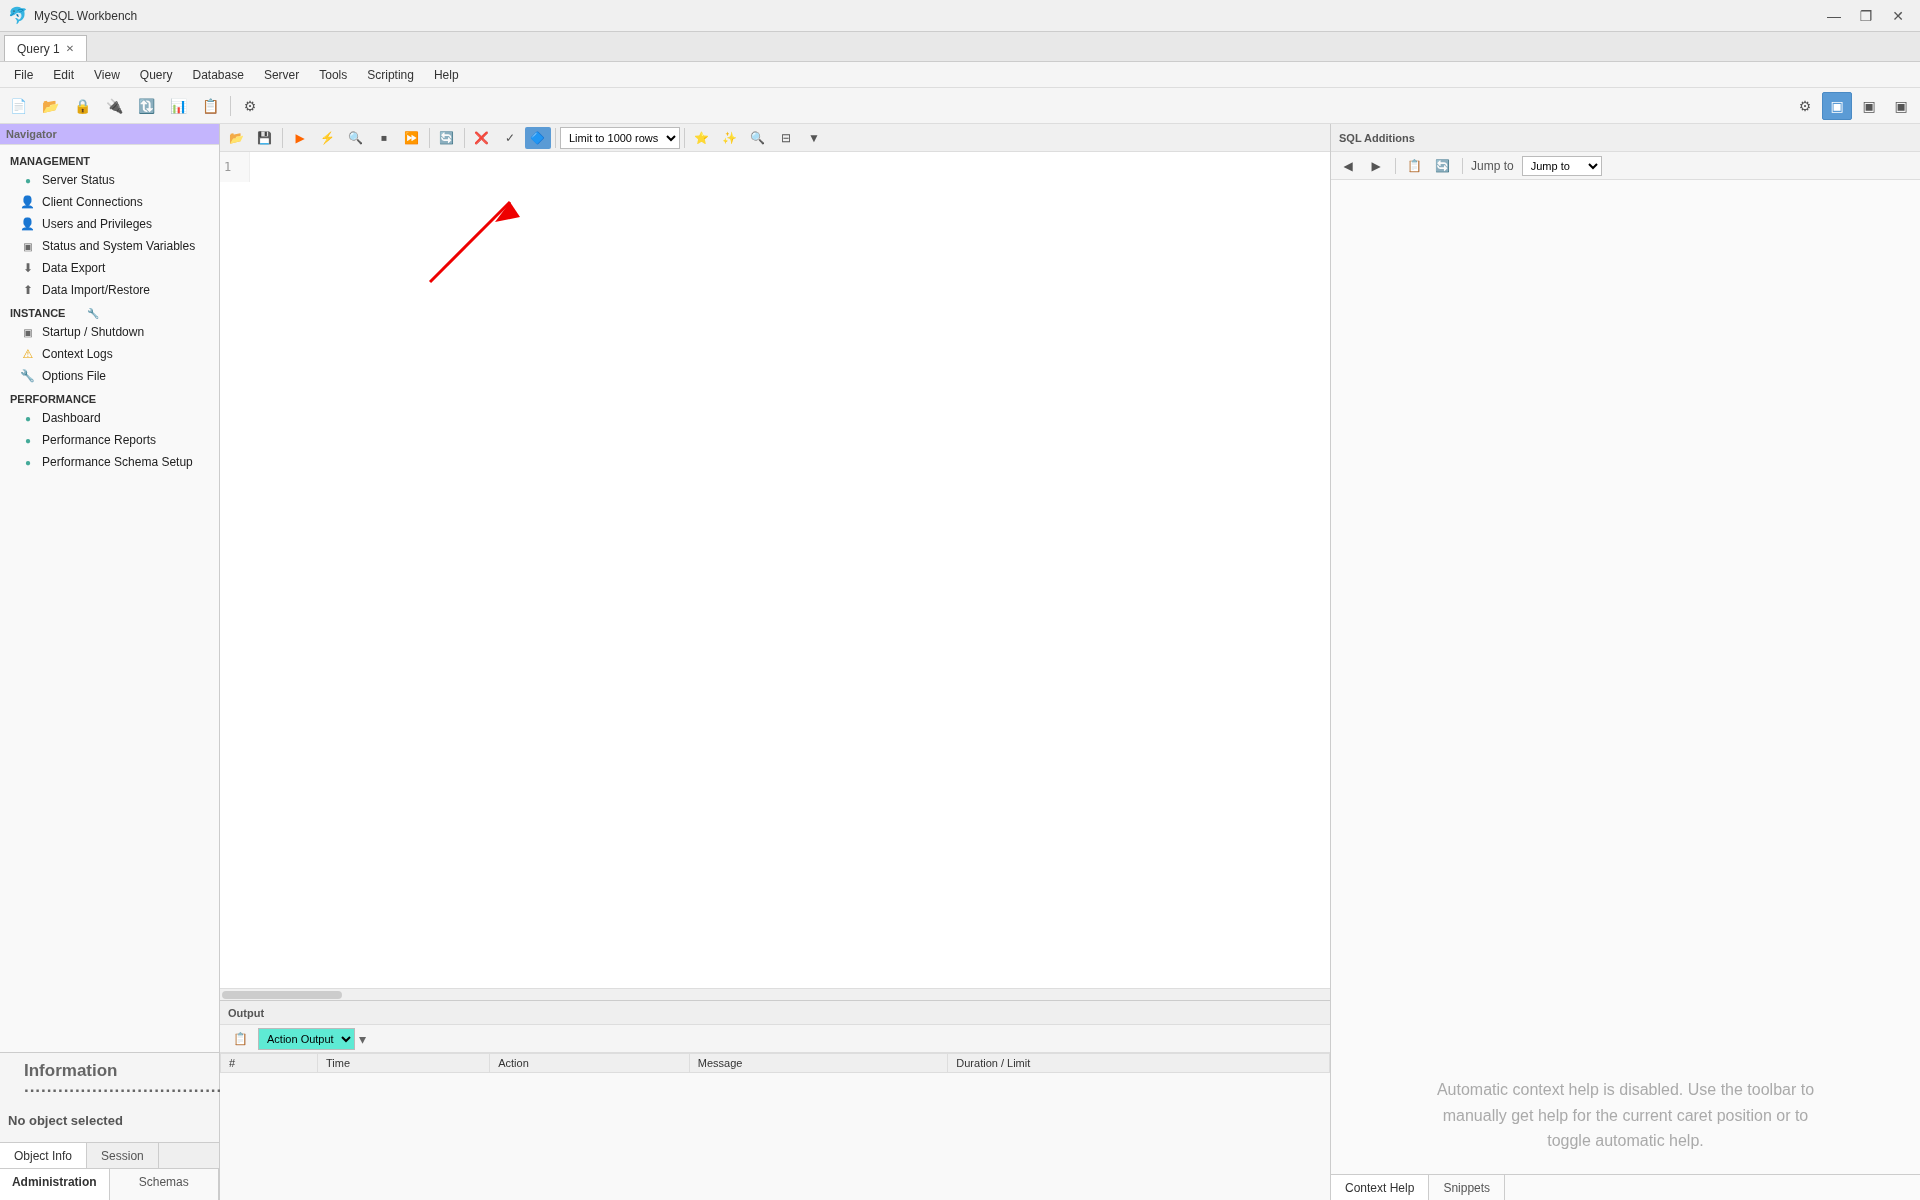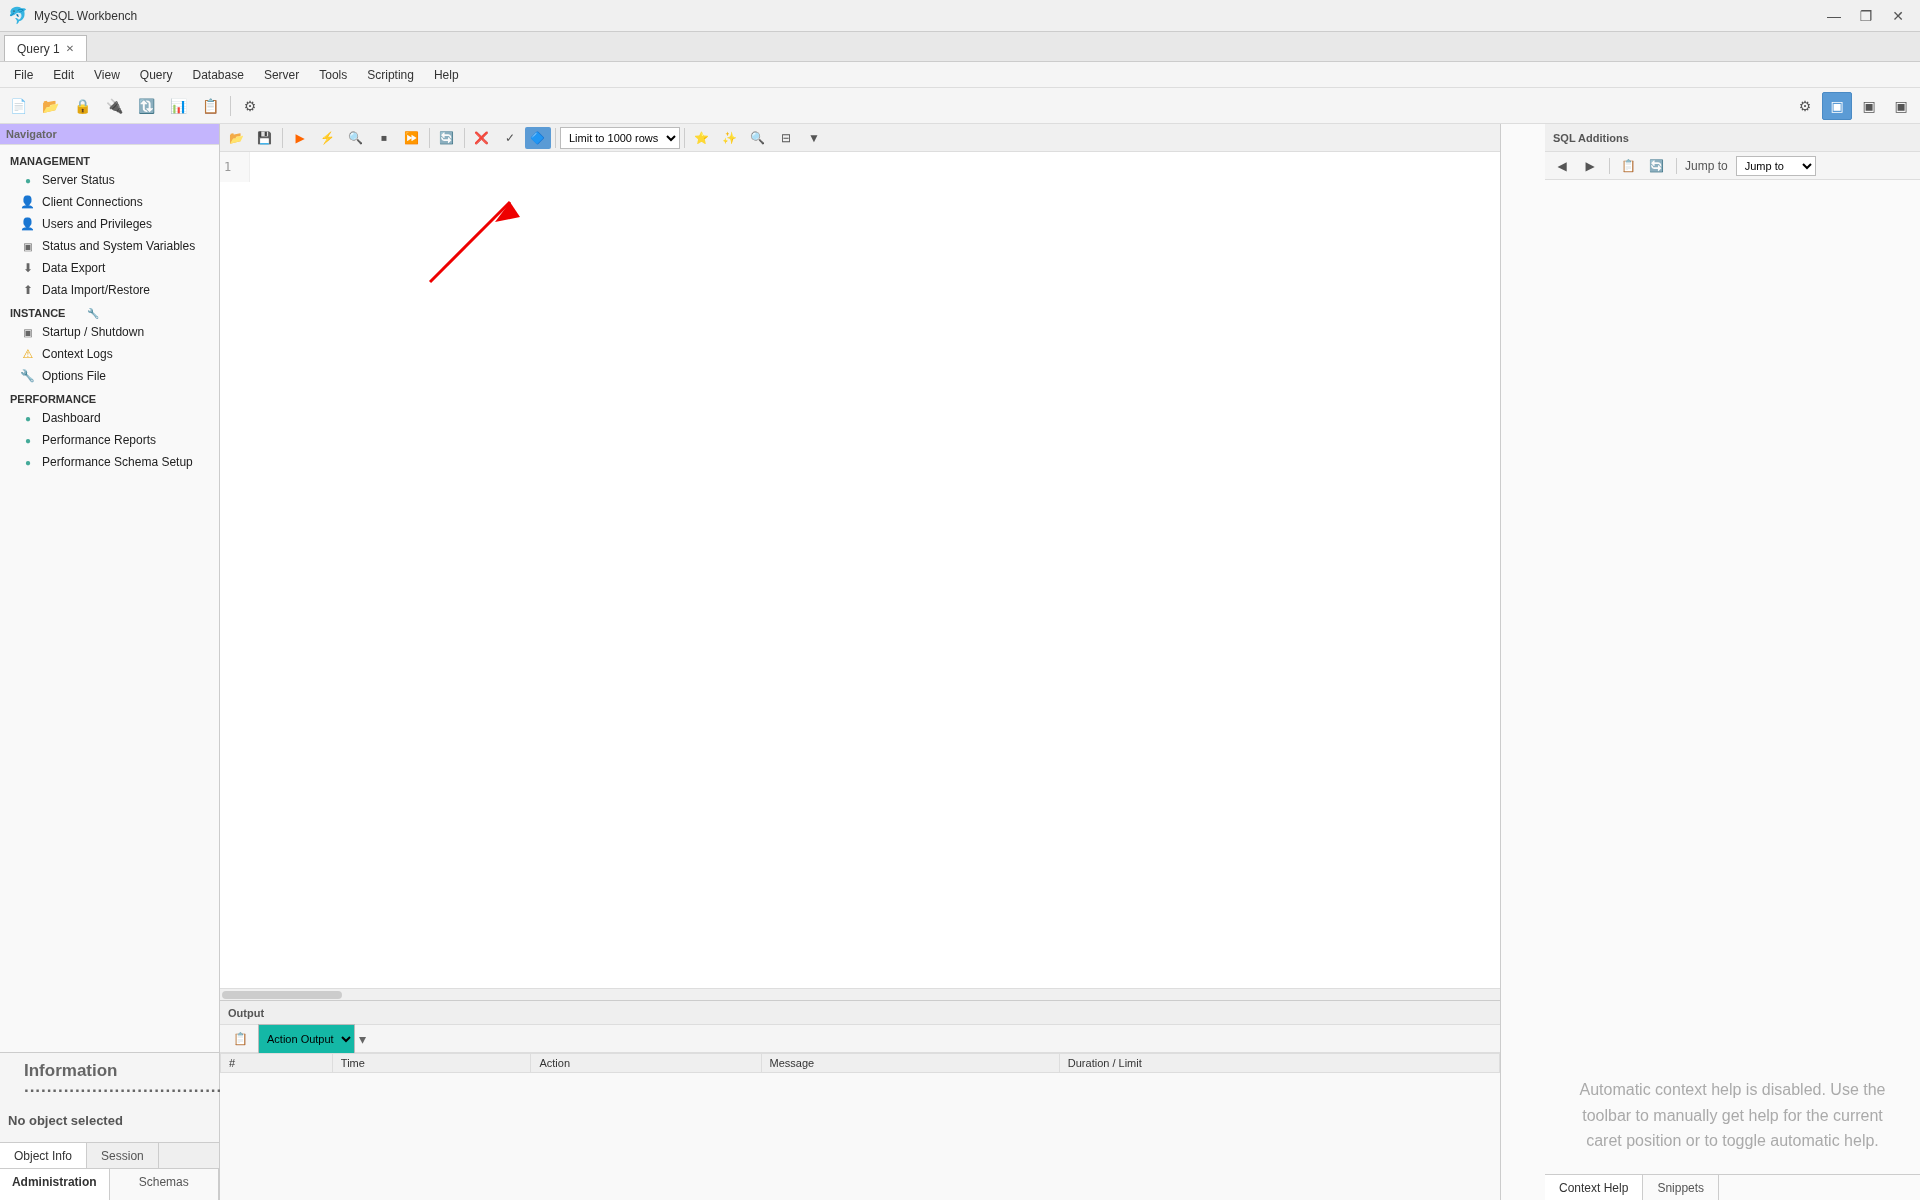--- a/index.html
+++ b/index.html
@@ -49,27 +49,27 @@
     #line-numbers { position: absolute; left: 0; top: 0; width: 30px; background: #f8f8f8; border-right: 1px solid #eee; padding: 8px 4px; font-size: 12px; color: #999; font-family: monospace; }
     #editor-area { position: absolute; left: 30px; top: 0; right: 0; bottom: 0; padding: 8px; font-size: 12px; font-family: monospace; color: #333; }
 
     
     #red-arrow-svg { position: absolute; top: 50px; left: 200px; pointer-events: none; }
 
     
     #output-panel { height: 200px; border-top: 1px solid #ccc; background: #f9f9f9; display: flex; flex-direction: column; }
     #output-header { height: 24px; background: #efefef; border-bottom: 1px solid #ddd; display: flex; align-items: center; padding: 0 8px; font-size: 11px; color: #555; font-weight: bold; }
     #output-toolbar { height: 28px; background: #f5f5f5; border-bottom: 1px solid #ddd; display: flex; align-items: center; padding: 0 8px; gap: 4px; }
-    .output-select { height: 30px; border: 1px solid #bbb; background: #14b8a6; font-size: 11px; padding: 0 4px; }
+    .output-select { height: 22px; border: 1px solid #bbb; background: #5eead4; font-size: 11px; padding: 0 4px; }
     #output-table { flex: 1; overflow-y: auto; }
     #output-table table { width: 100%; border-collapse: collapse; font-size: 11px; }
     #output-table th { background: #efefef; border: 1px solid #ddd; padding: 3px 8px; text-align: left; font-weight: normal; color: #333; }
 
     
-    #sql-additions { width: 420px; background: #fafafa; border-left: 1px solid #ccc; display: flex; flex-direction: column; padding-left: 44px; }
+    #sql-additions { width: 590px; background: #fafafa; border-left: 1px solid #ccc; display: flex; flex-direction: column; }
     #sql-additions-header { height: 28px; background: #efefef; border-bottom: 1px solid #ddd; display: flex; align-items: center; padding: 0 8px; font-size: 11px; color: #555; font-weight: bold; }
     #sql-additions-toolbar { height: 28px; background: #f5f5f5; border-bottom: 1px solid #ddd; display: flex; align-items: center; padding: 0 6px; gap: 4px; }
     #sql-content { flex: 1; padding: 20px; display: flex; align-items: flex-end; justify-content: center; }
     #sql-help-text { color: #aaa; font-size: 16px; text-align: center; line-height: 1.6; max-width: 380px; margin-top: 20px; }
     #sql-tabs { display: flex; border-top: 1px solid #ccc; height: 26px; }
     .sql-tab { padding: 0 14px; line-height: 26px; font-size: 12px; cursor: pointer; color: #555; border-right: 1px solid #ccc; }
     .sql-tab.active { background: #fff; color: #333; }
     #jumpto-bar { display: flex; align-items: center; gap: 6px; }
     .jumpto-btn { width: 22px; height: 20px; background: none; border: 1px solid transparent; cursor: pointer; display: flex; align-items: center; justify-content: center; font-size: 12px; color: #555; }
     .jumpto-select { height: 20px; border: 1px solid #bbb; background: white; font-size: 11px; padding: 0 4px; min-width: 80px; }

